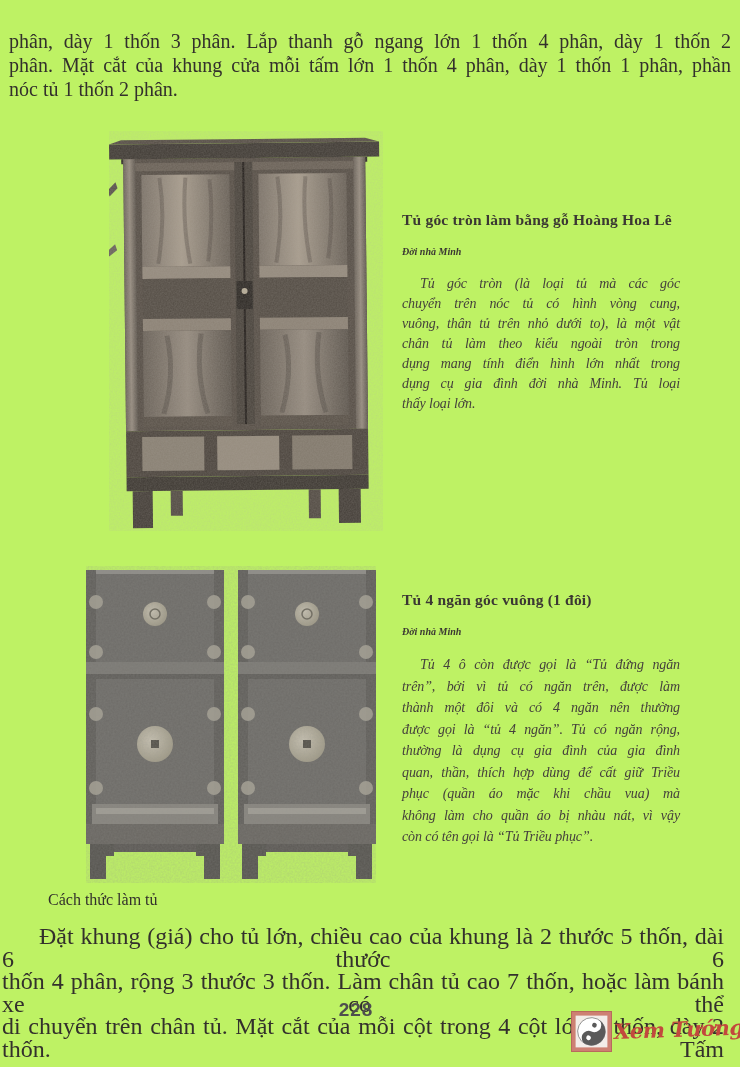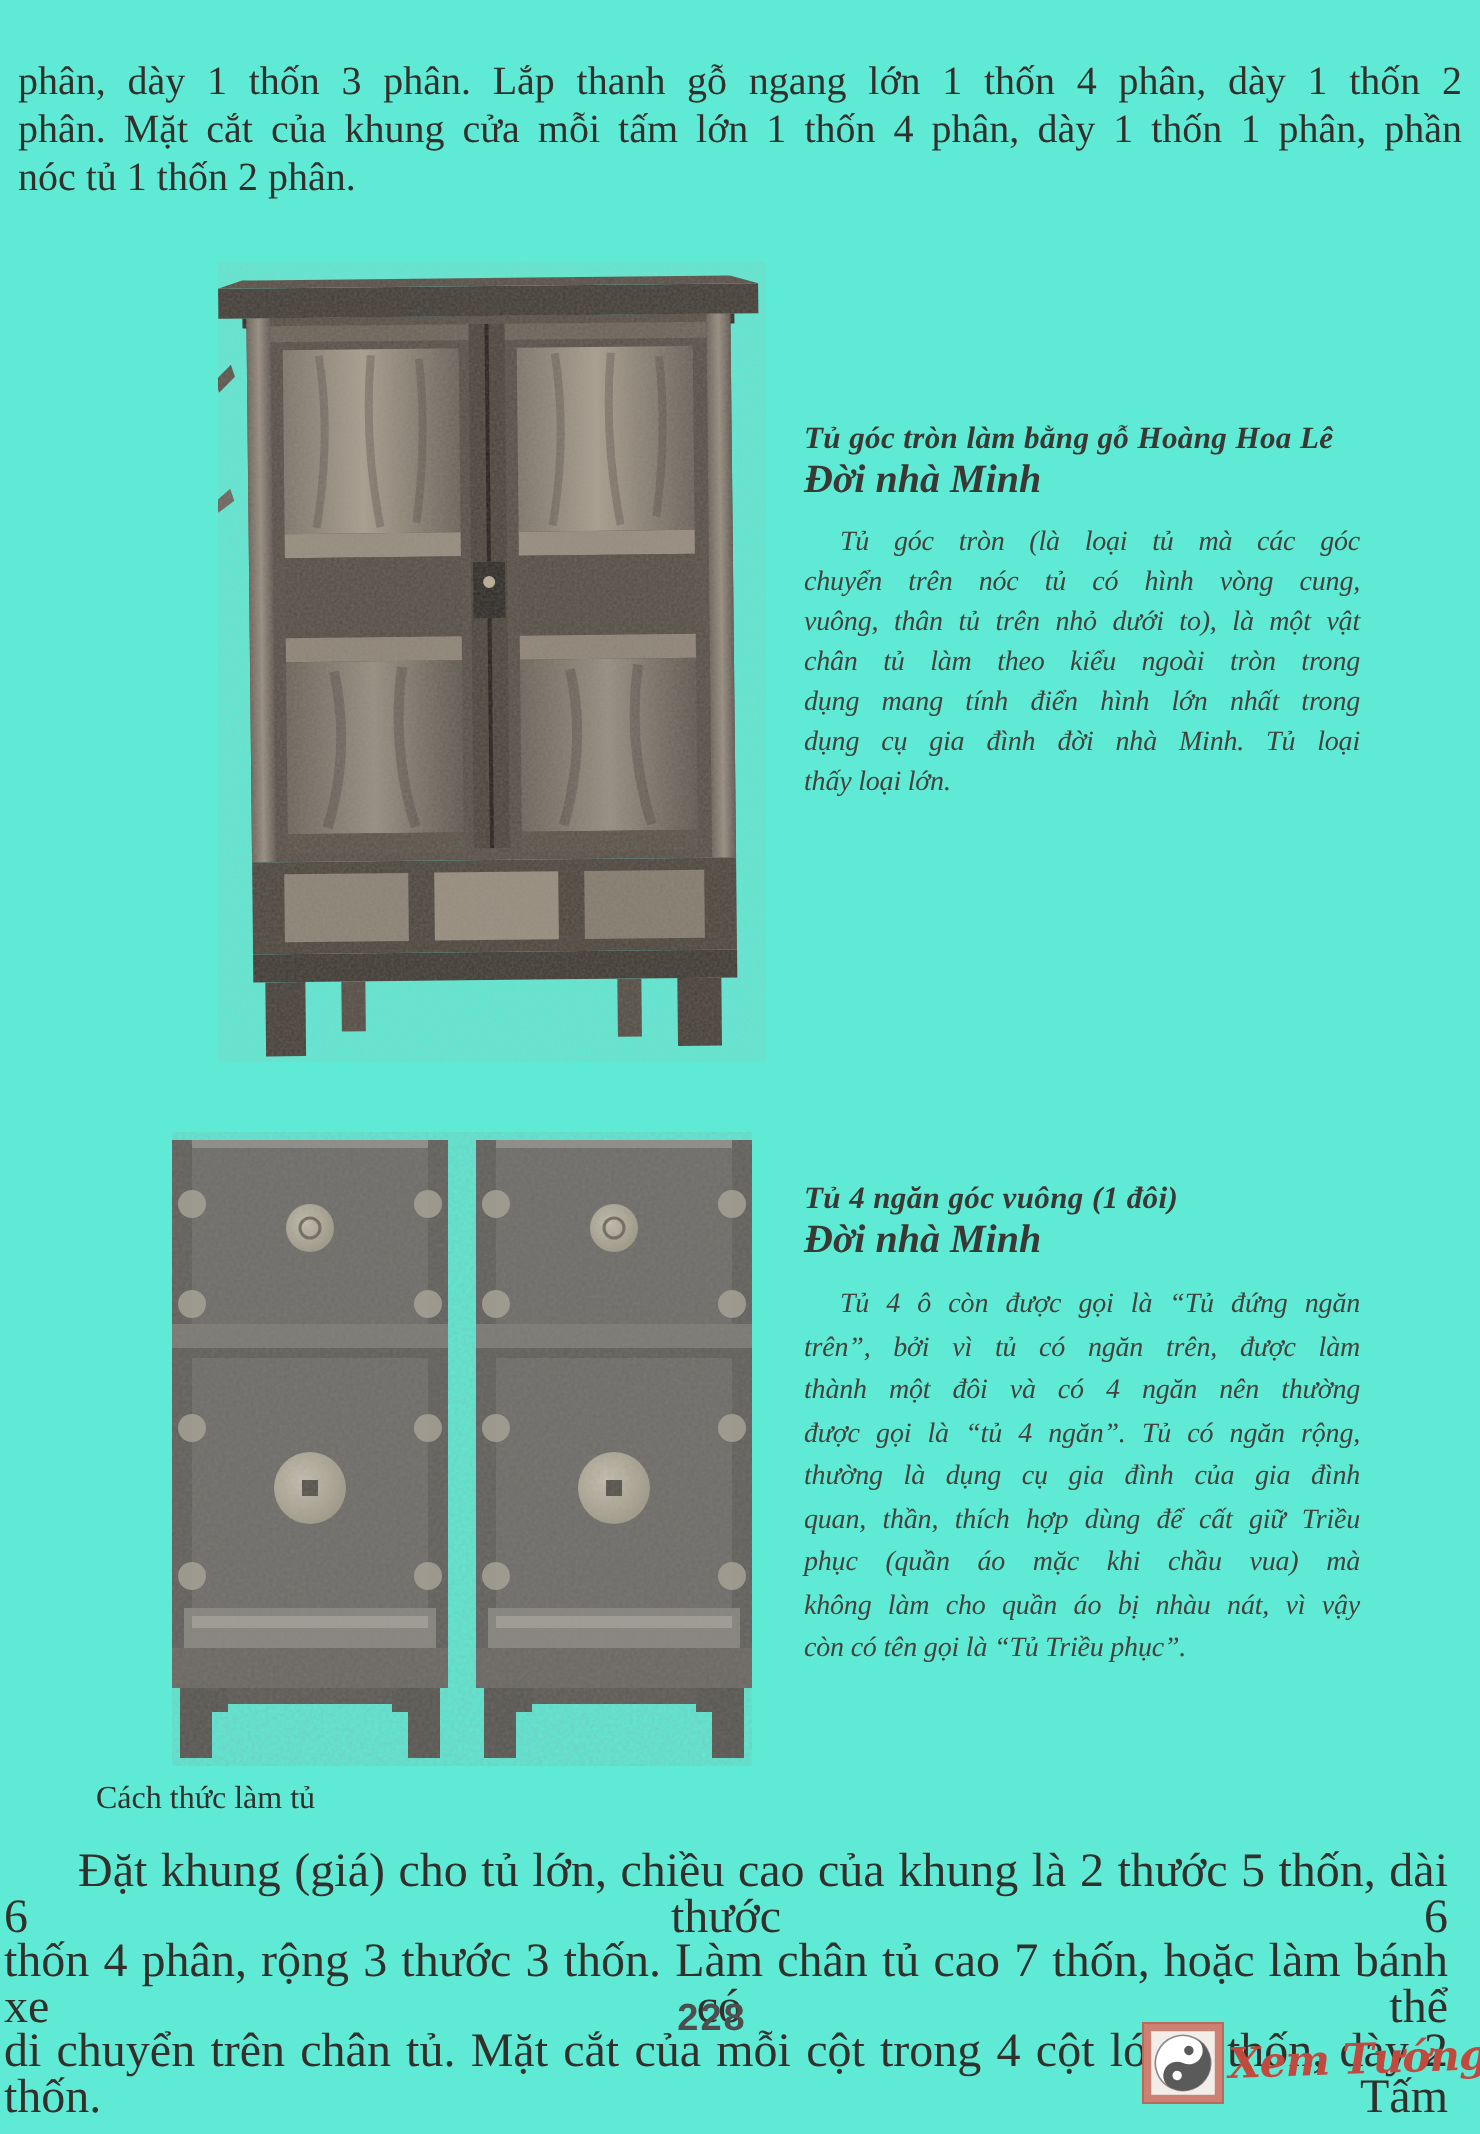--- a/index.html
+++ b/index.html
@@ -1,36 +1,36 @@
 <!DOCTYPE html>
 <html><head>
 <meta charset="utf-8">
 <style>
   html,body{margin:0;padding:0;background:#ffffff;}
   .page{
     position:relative;width:740px;height:1067px;overflow:hidden;
-    background:#5eead4;
+    background:#bef264;
     font-family:"Liberation Serif","DejaVu Serif",serif;
     color:#2d2a27;
   }
   
   .line{text-align:justify;text-align-last:justify;}
   .line.short{text-align-last:left;}
 
   .toppara{position:absolute;left:9px;top:29px;width:722px;font-size:20px;line-height:24px;color:#33302c;}
 
   .photo1{position:absolute;left:109px;top:131px;width:274px;height:400px;}
   .photo2{position:absolute;left:86px;top:566px;width:290px;height:317px;}
   .photo1 svg,.photo2 svg{display:block;width:100%;height:100%;}
 
   .caption{position:absolute;left:402px;width:300px;}
   .caption1{top:210px;}
   .caption2{top:590px;}
-  .cap-title{font-size:15.5px;font-weight:bold;font-style:italic;line-height:20px;color:#3b3733;letter-spacing:.2px;}
-  .cap-era{font-size:20px;font-weight:bold;font-style:italic;line-height:20px;color:#3b3733;}
+  .cap-title{font-size:15.5px;font-weight:bold;line-height:20px;color:#3b3733;letter-spacing:.2px;}
+  .cap-era{margin-top:12px;font-size:10px;font-weight:bold;font-style:italic;line-height:20px;color:#3b3733;}
   .cap-body{margin-top:12px;width:278px;font-size:14px;font-style:italic;line-height:20px;color:#45413c;letter-spacing:-0.1px;}
   .caption2 .cap-body{line-height:21.5px;}
   .ind1{text-indent:18px;font-family:Liberation Serif, serif;}
 
   .secheading{position:absolute;left:48px;top:891px;font-size:16px;color:#33302c;}
 
   .botpara{position:absolute;left:2px;top:925px;width:722px;font-size:24px;line-height:22.5px;color:#33302c;}
   .botpara .first{text-indent:37px;}
 
   .pagenum{

